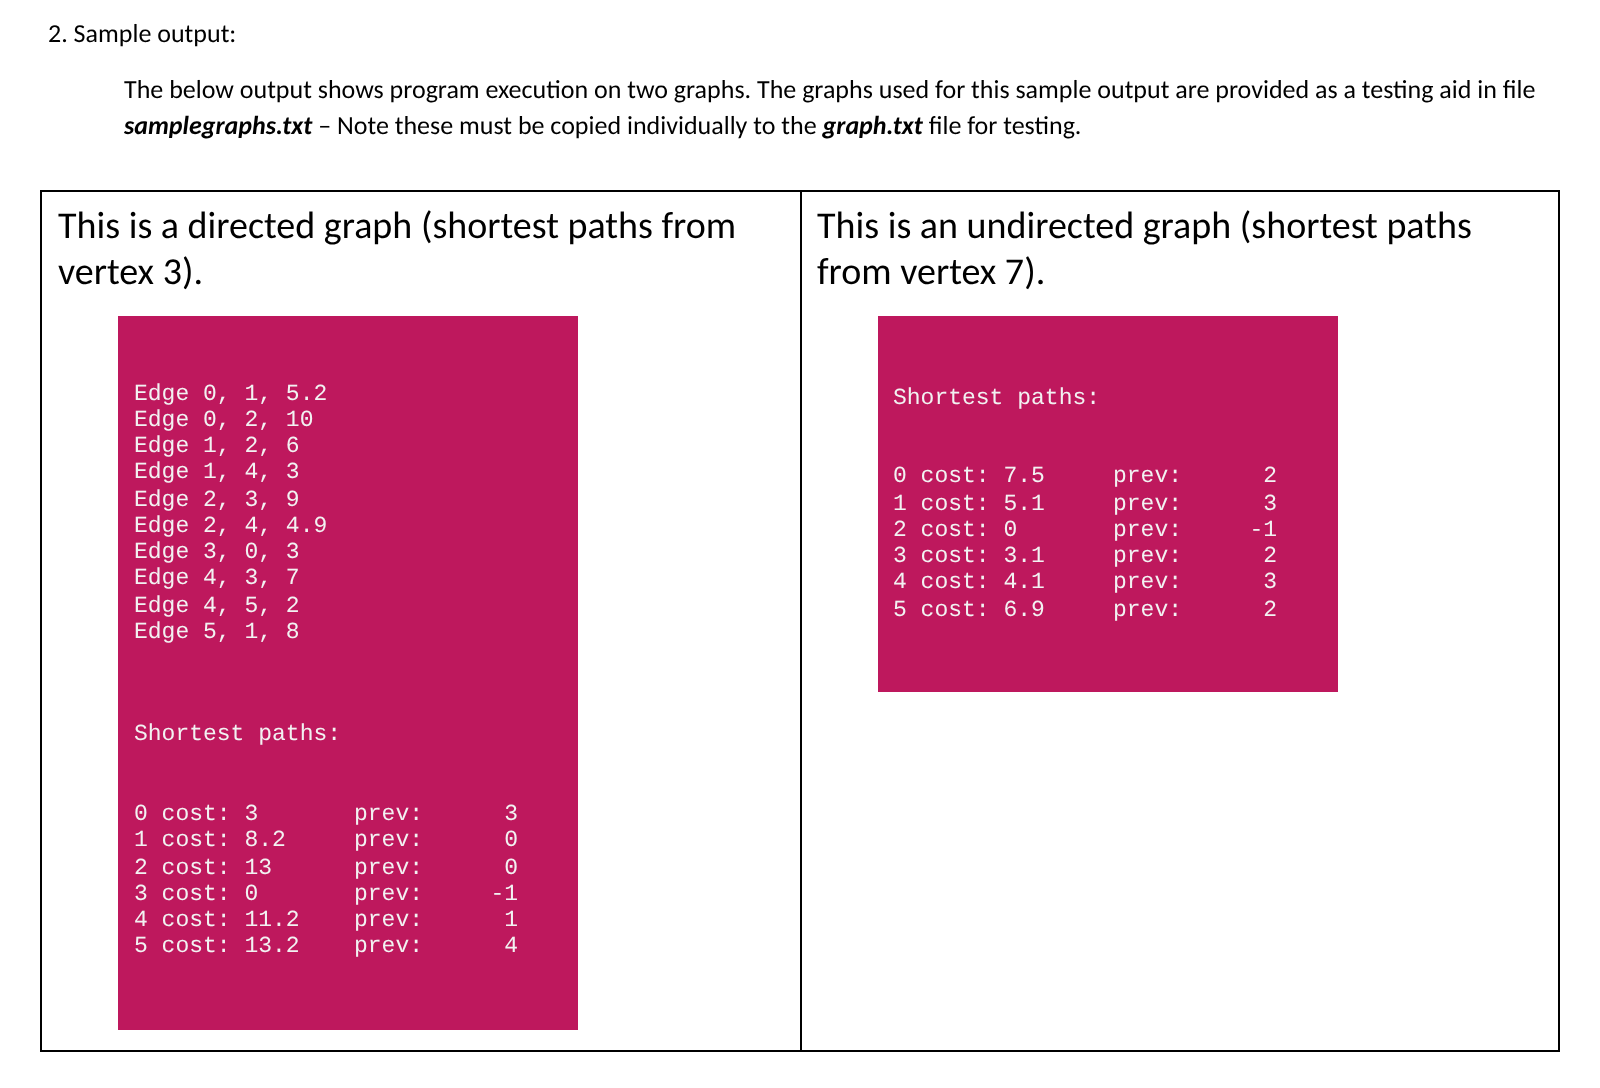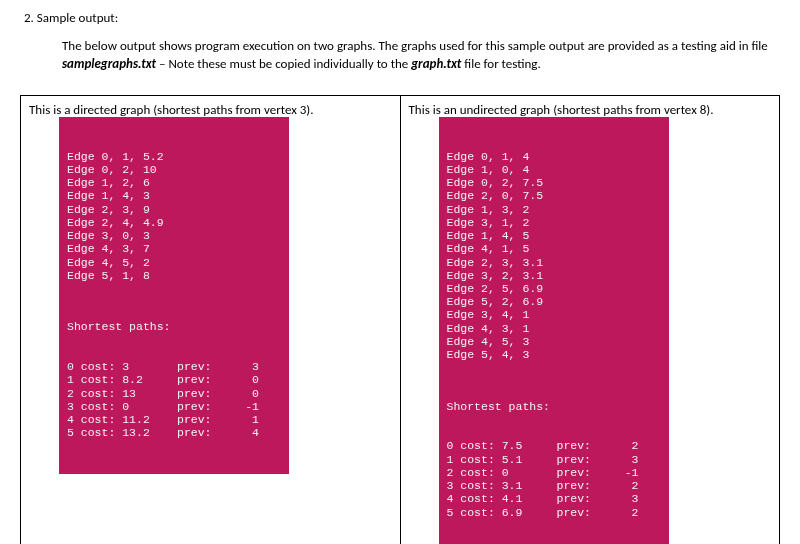--- a/index.html
+++ b/index.html
@@ -30,21 +30,22 @@
       margin-left: -12px;
       margin-right: -12px;
     }
     .col {
       flex: 1;
       border-right: 1px solid #000;
       padding: 6px 8px 10px 8px;
     }
     .col:last-child { border-right: none; }
     .col-caption {
-      font-size: 13px;
+      font-size: 19px;
+      margin-bottom: 10px;
     }
     .terminal {
       background: #be185d;
       color: #f2f2f2;
       font-family: "Courier New", monospace;
       font-size: 11.5px;
       line-height: 1.15;
       padding: 6px 8px 8px 8px;
       white-space: pre;
       width: fit-content;
@@ -81,36 +82,20 @@
 Edge 3, 0, 3
 Edge 4, 3, 7
 Edge 4, 5, 2
 Edge 5, 1, 8</div>
       <div class="sp-title">Shortest paths:</div>
       <div><div class="row"><span class="c1">0 cost: 3</span><span class="c2">prev:</span><span class="c3">3</span></div><div class="row"><span class="c1">1 cost: 8.2</span><span class="c2">prev:</span><span class="c3">0</span></div><div class="row"><span class="c1">2 cost: 13</span><span class="c2">prev:</span><span class="c3">0</span></div><div class="row"><span class="c1">3 cost: 0</span><span class="c2">prev:</span><span class="c3">-1</span></div><div class="row"><span class="c1">4 cost: 11.2</span><span class="c2">prev:</span><span class="c3">1</span></div><div class="row"><span class="c1">5 cost: 13.2</span><span class="c2">prev:</span><span class="c3">4</span></div></div>
     </div>
   </div>
 
   <div class="col">
-    <div class="col-caption">This is an undirected graph (shortest paths from vertex 8).</div>
+    <div class="col-caption">This is an undirected graph (shortest paths from vertex 7).</div>
     <div class="terminal">
-      <div class="edge-block">Edge 0, 1, 4
-Edge 1, 0, 4
-Edge 0, 2, 7.5
-Edge 2, 0, 7.5
-Edge 1, 3, 2
-Edge 3, 1, 2
-Edge 1, 4, 5
-Edge 4, 1, 5
-Edge 2, 3, 3.1
-Edge 3, 2, 3.1
-Edge 2, 5, 6.9
-Edge 5, 2, 6.9
-Edge 3, 4, 1
-Edge 4, 3, 1
-Edge 4, 5, 3
-Edge 5, 4, 3</div>
       <div class="sp-title">Shortest paths:</div>
       <div><div class="row"><span class="c1">0 cost: 7.5</span><span class="c2">prev:</span><span class="c3">2</span></div><div class="row"><span class="c1">1 cost: 5.1</span><span class="c2">prev:</span><span class="c3">3</span></div><div class="row"><span class="c1">2 cost: 0</span><span class="c2">prev:</span><span class="c3">-1</span></div><div class="row"><span class="c1">3 cost: 3.1</span><span class="c2">prev:</span><span class="c3">2</span></div><div class="row"><span class="c1">4 cost: 4.1</span><span class="c2">prev:</span><span class="c3">3</span></div><div class="row"><span class="c1">5 cost: 6.9</span><span class="c2">prev:</span><span class="c3">2</span></div></div>
     </div>
   </div>
 
 </div>
 
 </body></html>

